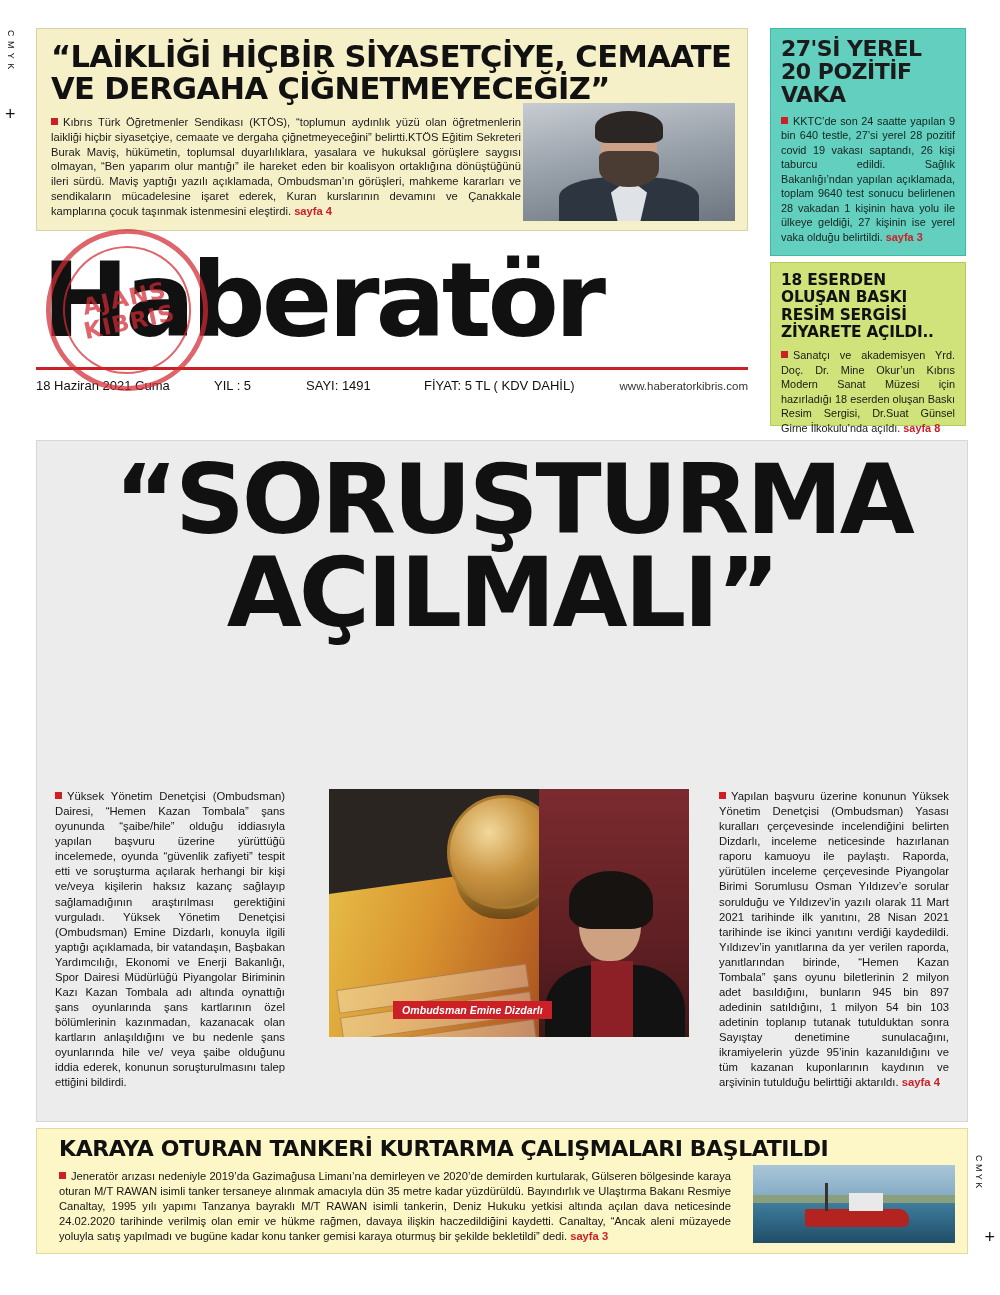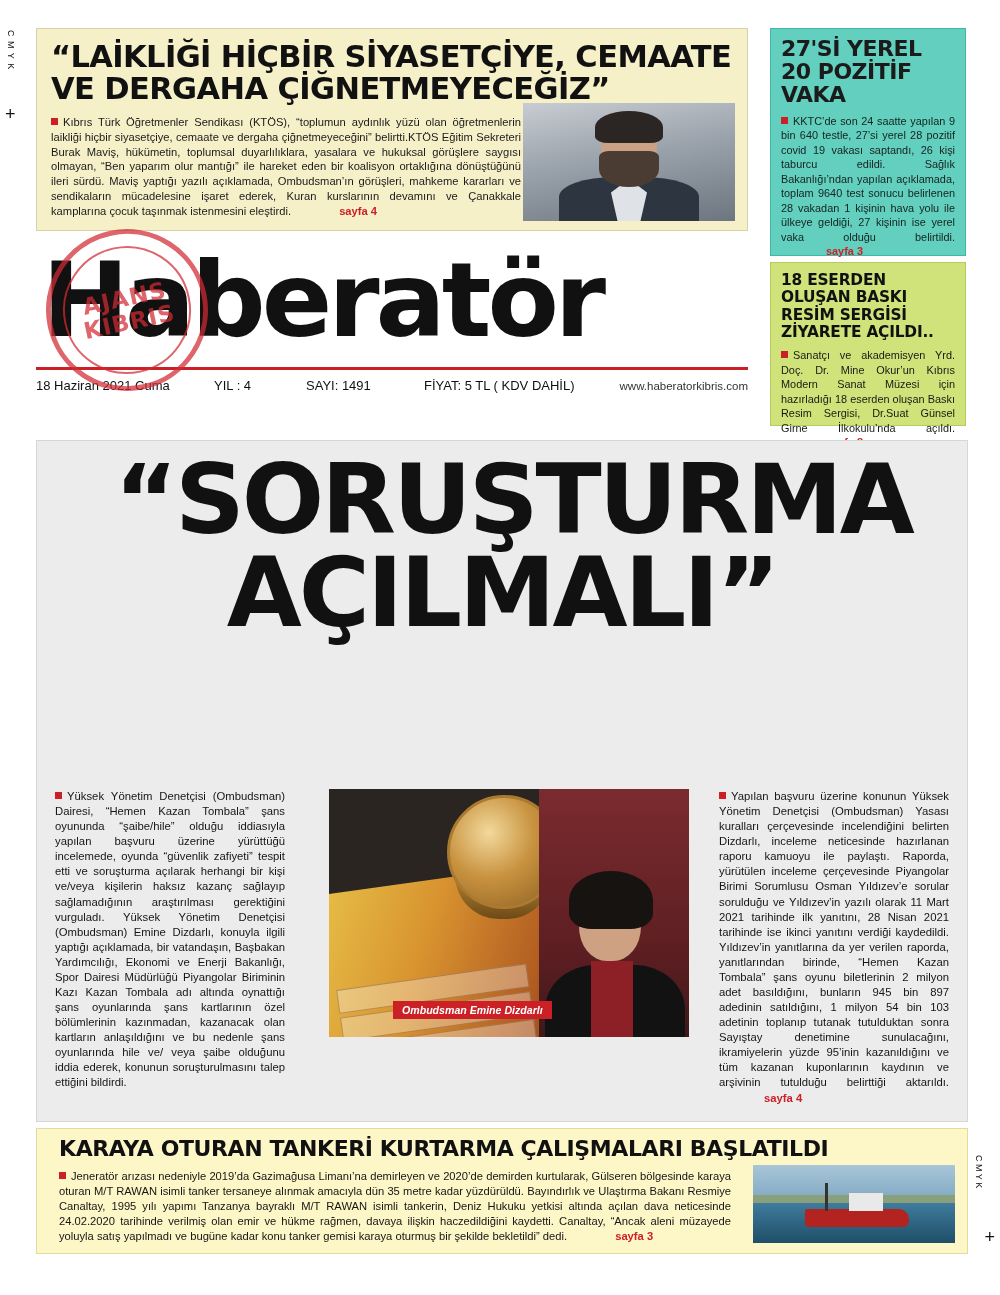--- a/index.html
+++ b/index.html
@@ -99,21 +99,20 @@
     display: inline-block;
     width: 7px;
     height: 7px;
     background: #cc2027;
     margin-right: 5px;
     vertical-align: 1px;
   }
   .pg {
     color: #cc2027;
     font-weight: bold;
-    margin-left: 45px;
   }
   .teaser-photo {
     position: absolute;
     right: 12px;
     bottom: 9px;
     width: 212px;
     height: 118px;
     background: linear-gradient(170deg, #c8ccd2 0%, #9aa2ab 45%, #6d7580 100%);
     overflow: hidden;
   }
@@ -525,21 +524,21 @@
         <div class="stamp">
           <div class="stamp-inner"></div>
           <div class="stamp-txt">AJANS<br>KIBRIS</div>
         </div>
       </div>
 
       <div class="rule"></div>
 
       <div class="info-line">
         <div class="d">18 Haziran 2021 Cuma</div>
-        <div class="y">YIL : 4</div>
+        <div class="y">YIL : 5</div>
         <div class="s">SAYI: 1491</div>
         <div class="f">FİYAT: 5 TL ( KDV DAHİL)</div>
         <div class="w">www.haberatorkibris.com</div>
       </div>
     </div>
 
     <div class="top-right">
       <div class="box-green">
         <h2>27'Sİ YEREL 20 POZİTİF VAKA</h2>
         <p>

